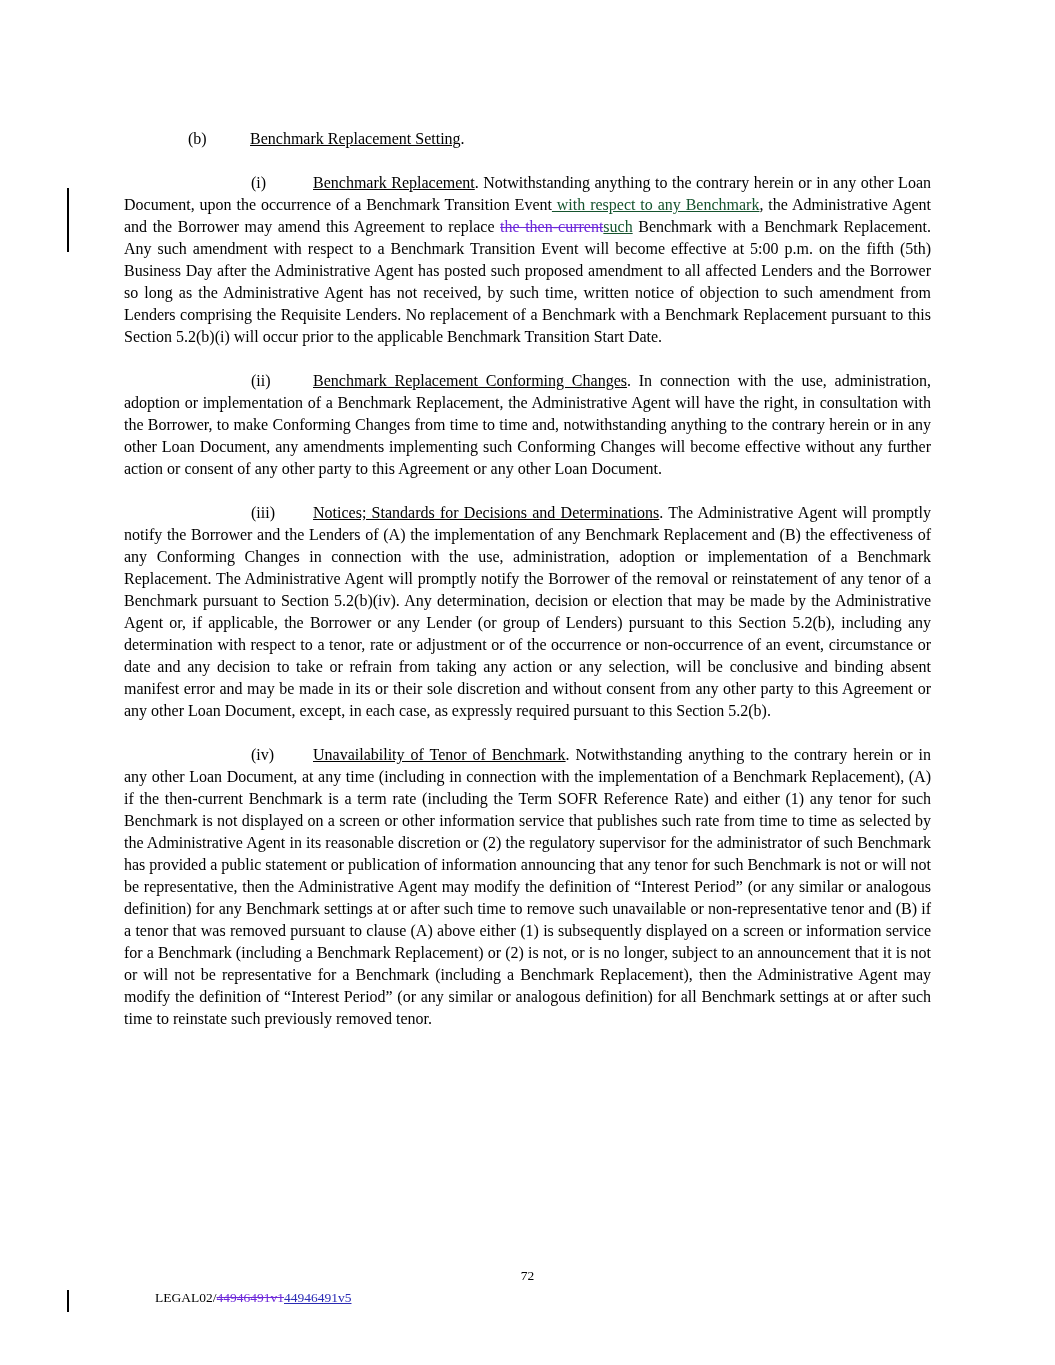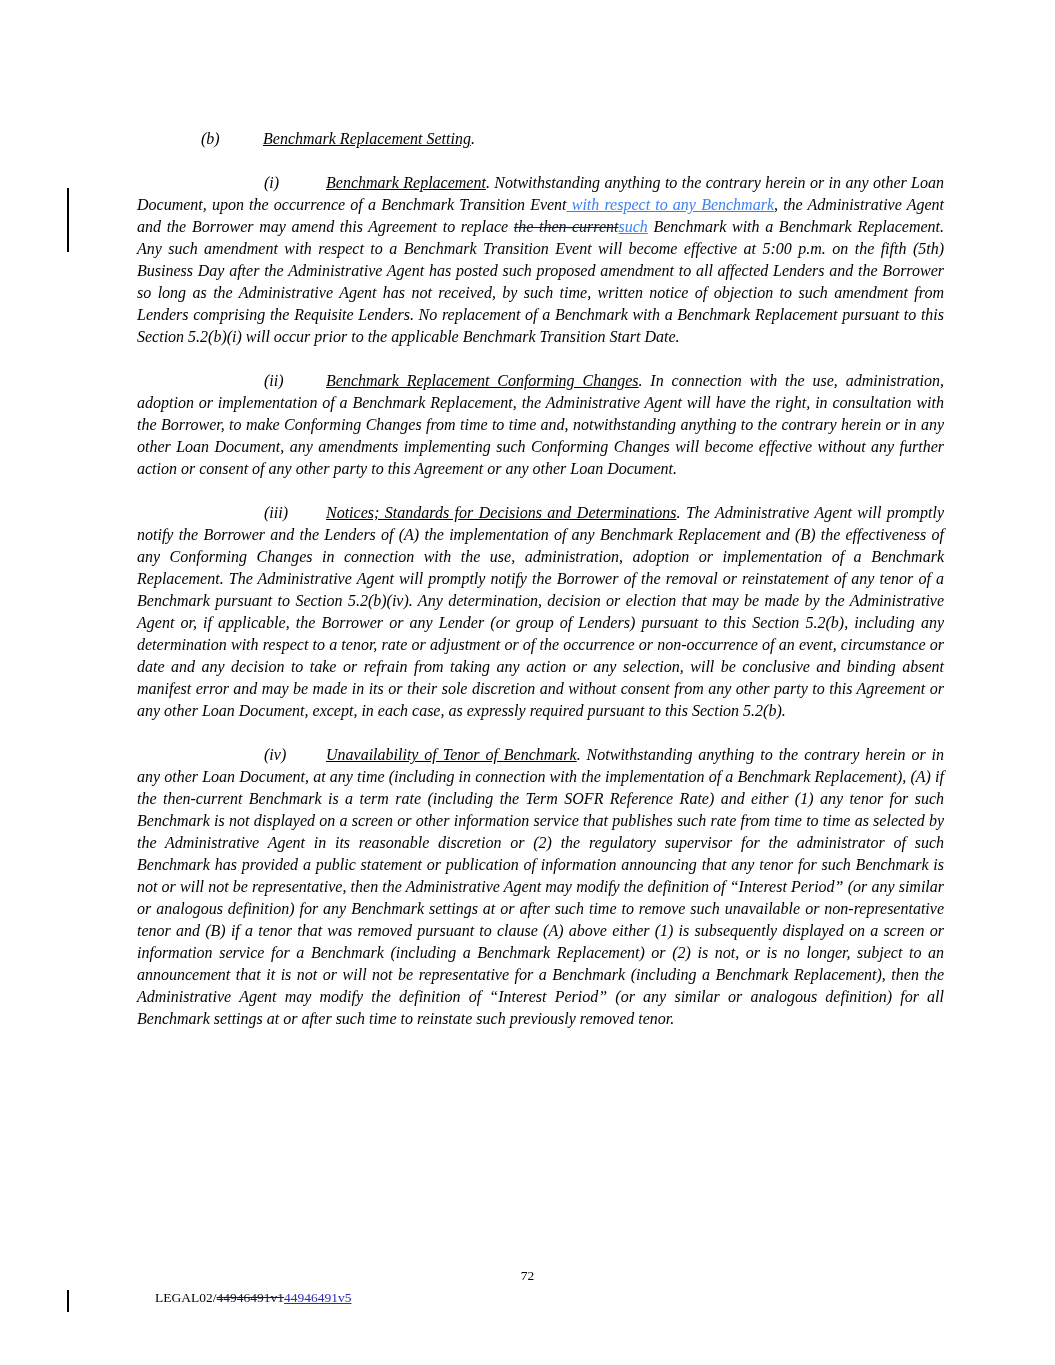--- a/index.html
+++ b/index.html
@@ -7,37 +7,36 @@
   body { background: #ffffff; font-family: "Liberation Serif", serif; color: #000; }
   .page {
     position: relative;
     width: 1055px;
     height: 1365px;
     background: #ffffff;
     overflow: hidden;
   }
   .content {
     position: absolute;
-    left: 137px;
+    left: 124px;
     top: 128px;
     width: 807px;
-    font-style: italic;
   }
   p.para {
     font-size: 16px;
     line-height: 22px;
     text-align: justify;
     margin: 0 0 22px 0;
   }
   p.para.left { text-align: left; }
   span.tab { display: inline-block; height: 1px; }
   span.label { display: inline-block; width: 62px; }
   .u { text-decoration: underline; }
-  .ins { color: #3b82f6; text-decoration: underline; }
-  .del { color: #0f172a; text-decoration: line-through; }
+  .ins { color: #14532d; text-decoration: underline; }
+  .del { color: #6d28d9; text-decoration: line-through; }
   .ins-blue { color: #2a2ab4; text-decoration: underline; }
   .page-number {
     position: absolute;
     top: 1268px;
     left: 0;
     width: 1055px;
     text-align: center;
     font-size: 13.5px;
     line-height: 16px;
   }

